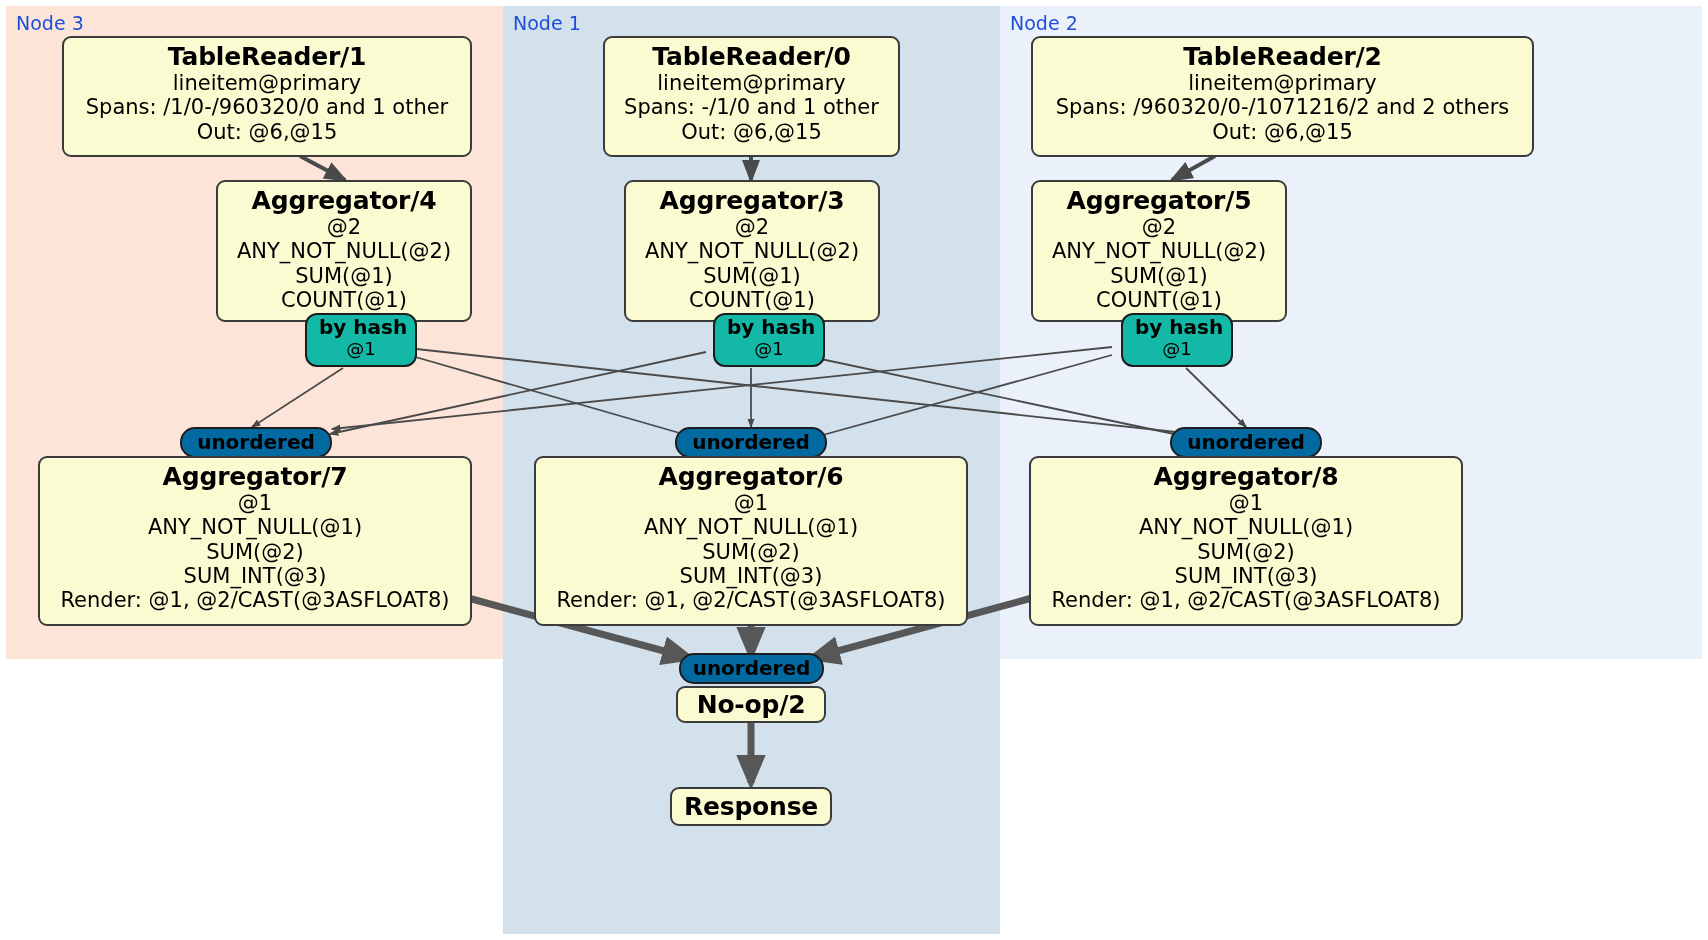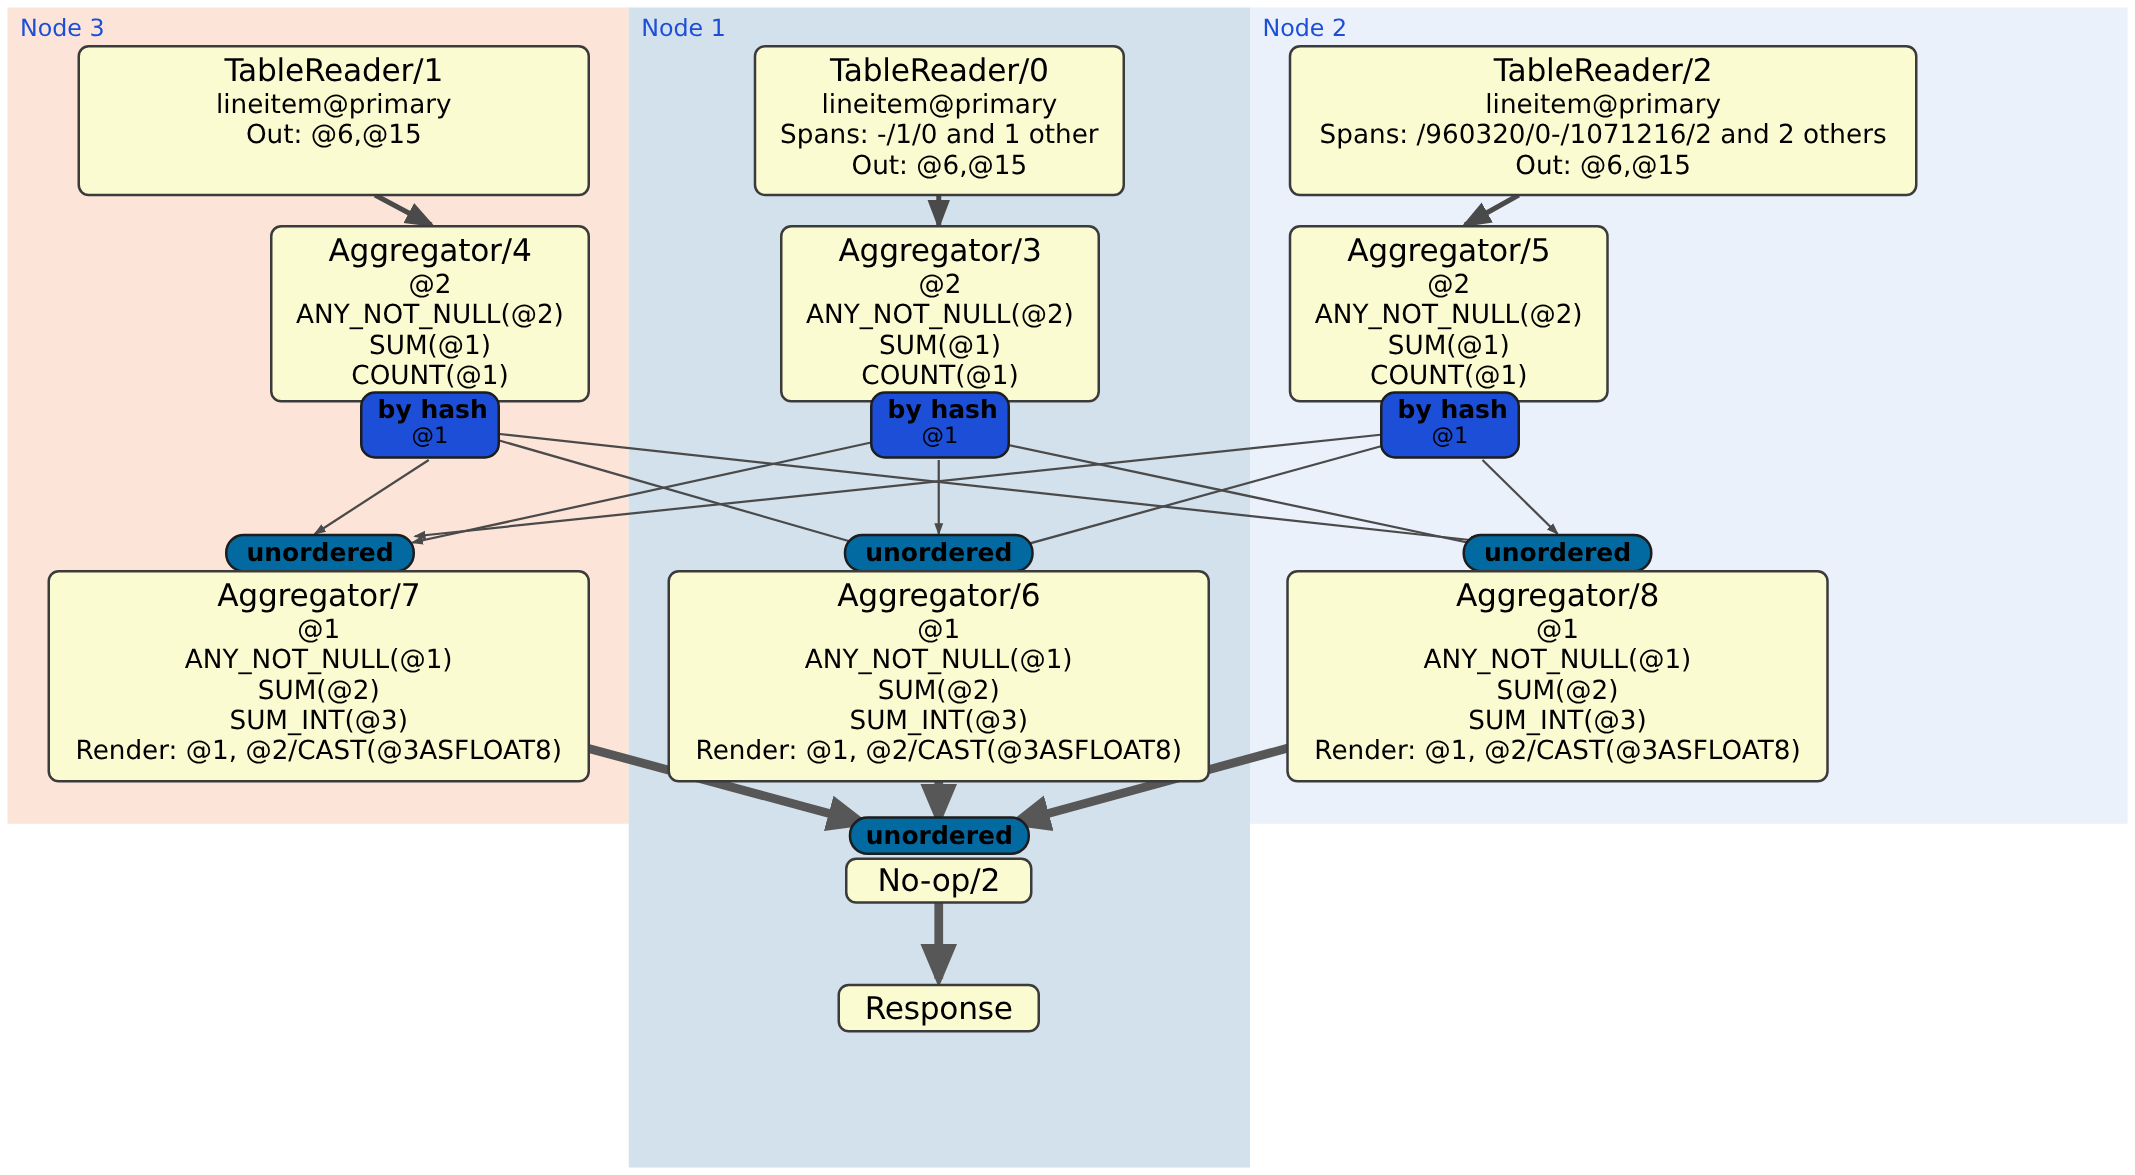--- a/index.html
+++ b/index.html
@@ -50,21 +50,21 @@
     box-sizing: border-box;
     background: #fbfbd1;
     border: 2px solid #3b3b3b;
     border-radius: 9px;
     text-align: center;
     color: #000000;
     padding: 4px 8px 5px 8px;
     line-height: 1.16;
   }
   .proc .title {
-    font-weight: normal;
+    font-weight: bold;
     font-size: 25px;
     letter-spacing: -0.2px;
     white-space: nowrap;
   }
   .proc .line {
     font-size: 21px;
     white-space: nowrap;
   }
   .proc.compact {
     padding: 3px 14px 4px 14px;
@@ -80,22 +80,23 @@
   .pill {
     position: absolute;
     box-sizing: border-box;
     border: 2px solid #1d1d1d;
     text-align: center;
     color: #000000;
     line-height: 1.08;
     padding: 2px 12px 3px 12px;
   }
   .pill.router {
-    background: #1d4ed8;
+    background: #14b8a6;
     border-radius: 12px;
+    margin-left: 17px;
   }
   .pill.sync {
     background: #0369a1;
     border-radius: 15px;
   }
   .pill .ptitle {
     font-weight: bold;
     font-size: 20px;
     white-space: nowrap;
   }
@@ -159,20 +160,21 @@
     <path d="M 468 598 L 690 658" stroke="#575757" stroke-width="7" fill="none" marker-end="url(#arrow-thick)"></path>
     <path d="M 751 624 L 751 655" stroke="#575757" stroke-width="7" fill="none" marker-end="url(#arrow-thick)"></path>
     <path d="M 1032 598 L 812 658" stroke="#575757" stroke-width="7" fill="none" marker-end="url(#arrow-thick)"></path>
 
     <path d="M 751 722 L 751 783" stroke="#575757" stroke-width="7" fill="none" marker-end="url(#arrow-thick)"></path>
   </svg>
 
   <div class="proc" style="left:62px; top:36px; width:410px; height:121px;">
     <div class="title">TableReader/1</div>
     <div class="line">lineitem@primary</div>
+    <div class="line">Spans: /1/0-/960320/0 and 1 other</div>
     <div class="line">Out: @6,@15</div>
   </div>
 
   <div class="proc" style="left:216px; top:180px; width:256px; height:142px;">
     <div class="title">Aggregator/4</div>
     <div class="line">@2</div>
     <div class="line">ANY_NOT_NULL(@2)</div>
     <div class="line">SUM(@1)</div>
     <div class="line">COUNT(@1)</div>
   </div>

